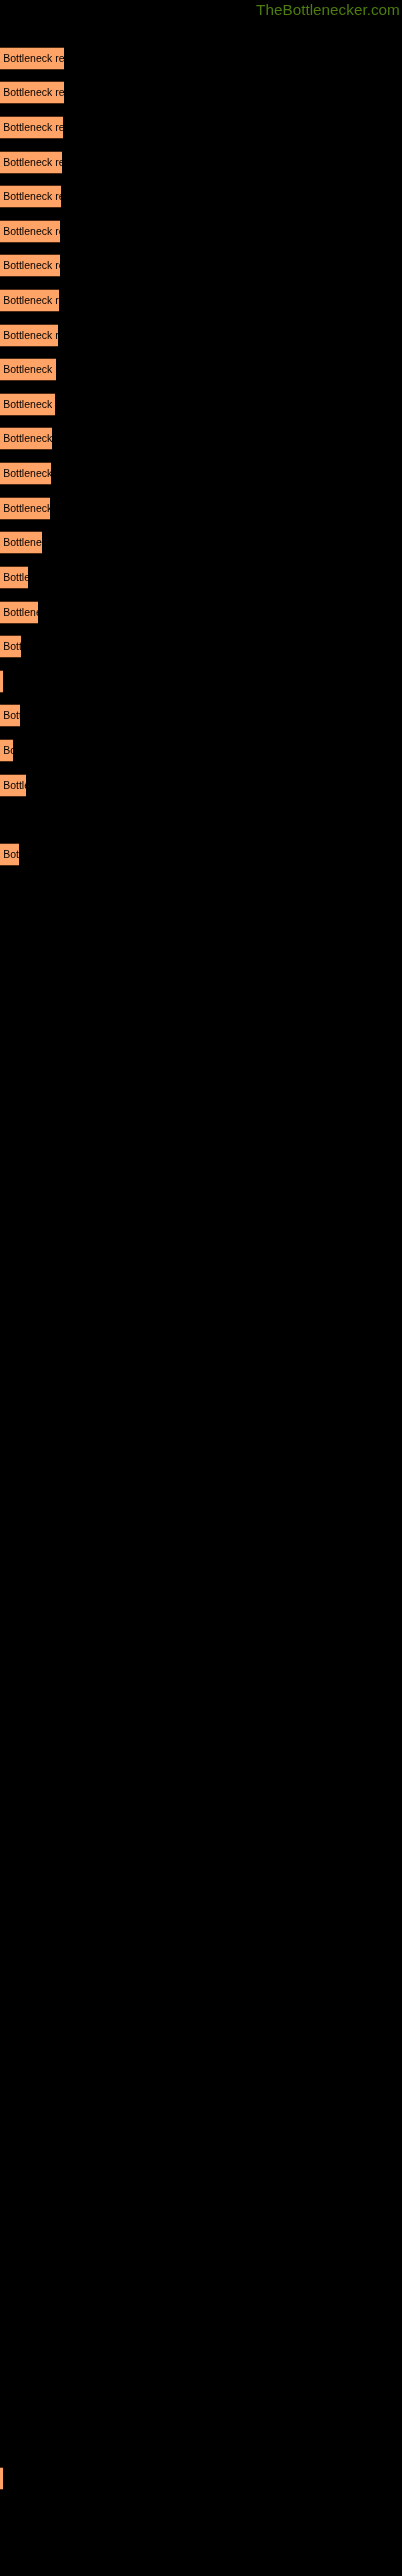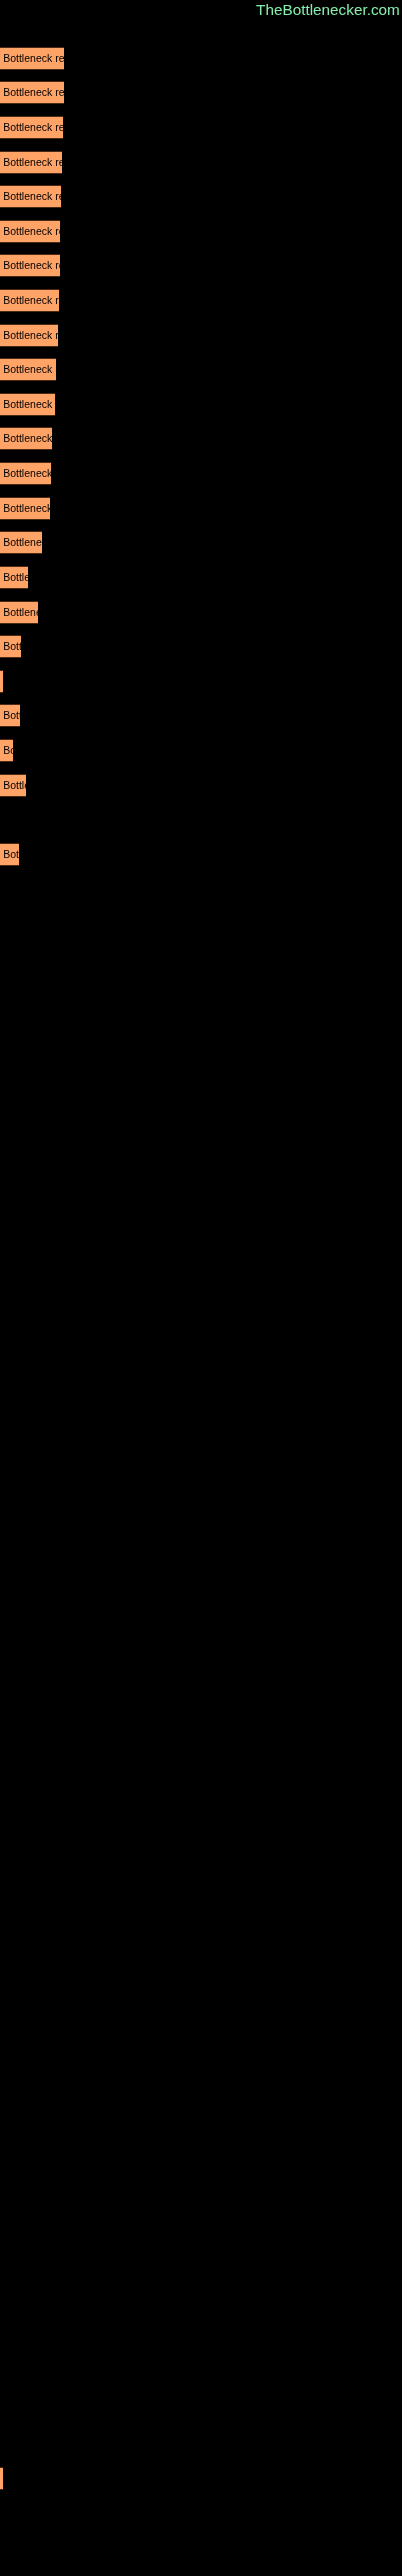--- a/index.html
+++ b/index.html
@@ -16,21 +16,21 @@
   }
 
   .site-title {
     position: absolute;
     top: 0px;
     left: 0px;
     width: 403px;
     text-align: right;
     padding-right: 3.2px;
     box-sizing: border-box;
-    color: #86efac;
+    color: #4d7c0f;
     font-size: 15.3px;
     line-height: 19.3px;
     font-family: "Liberation Sans", sans-serif;
     letter-spacing: 0px;
     white-space: nowrap;
   }
 
   .chart-area {
     position: absolute;
     top: 0;

